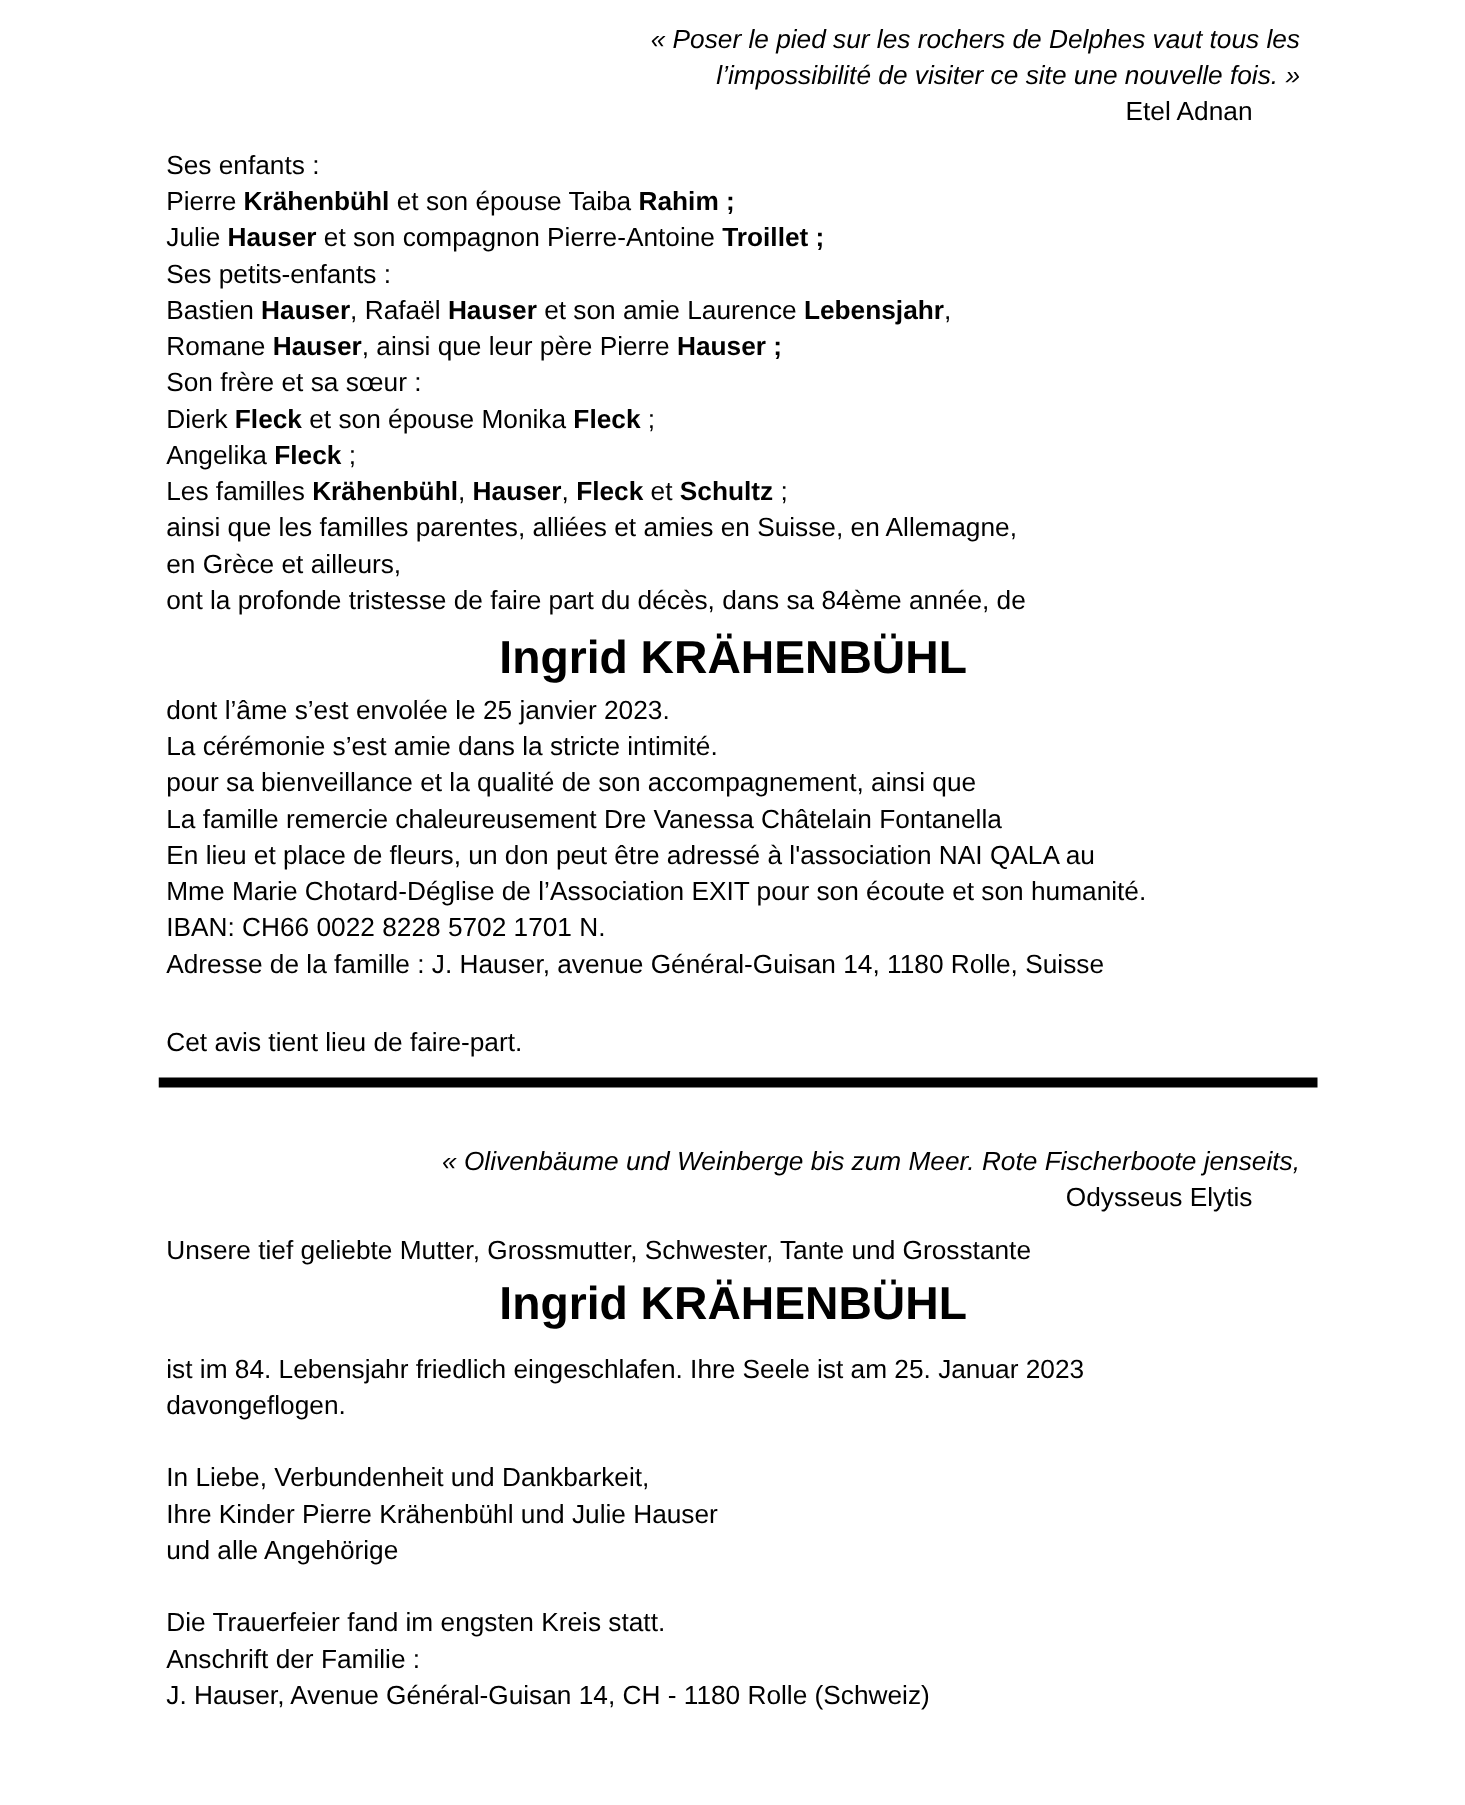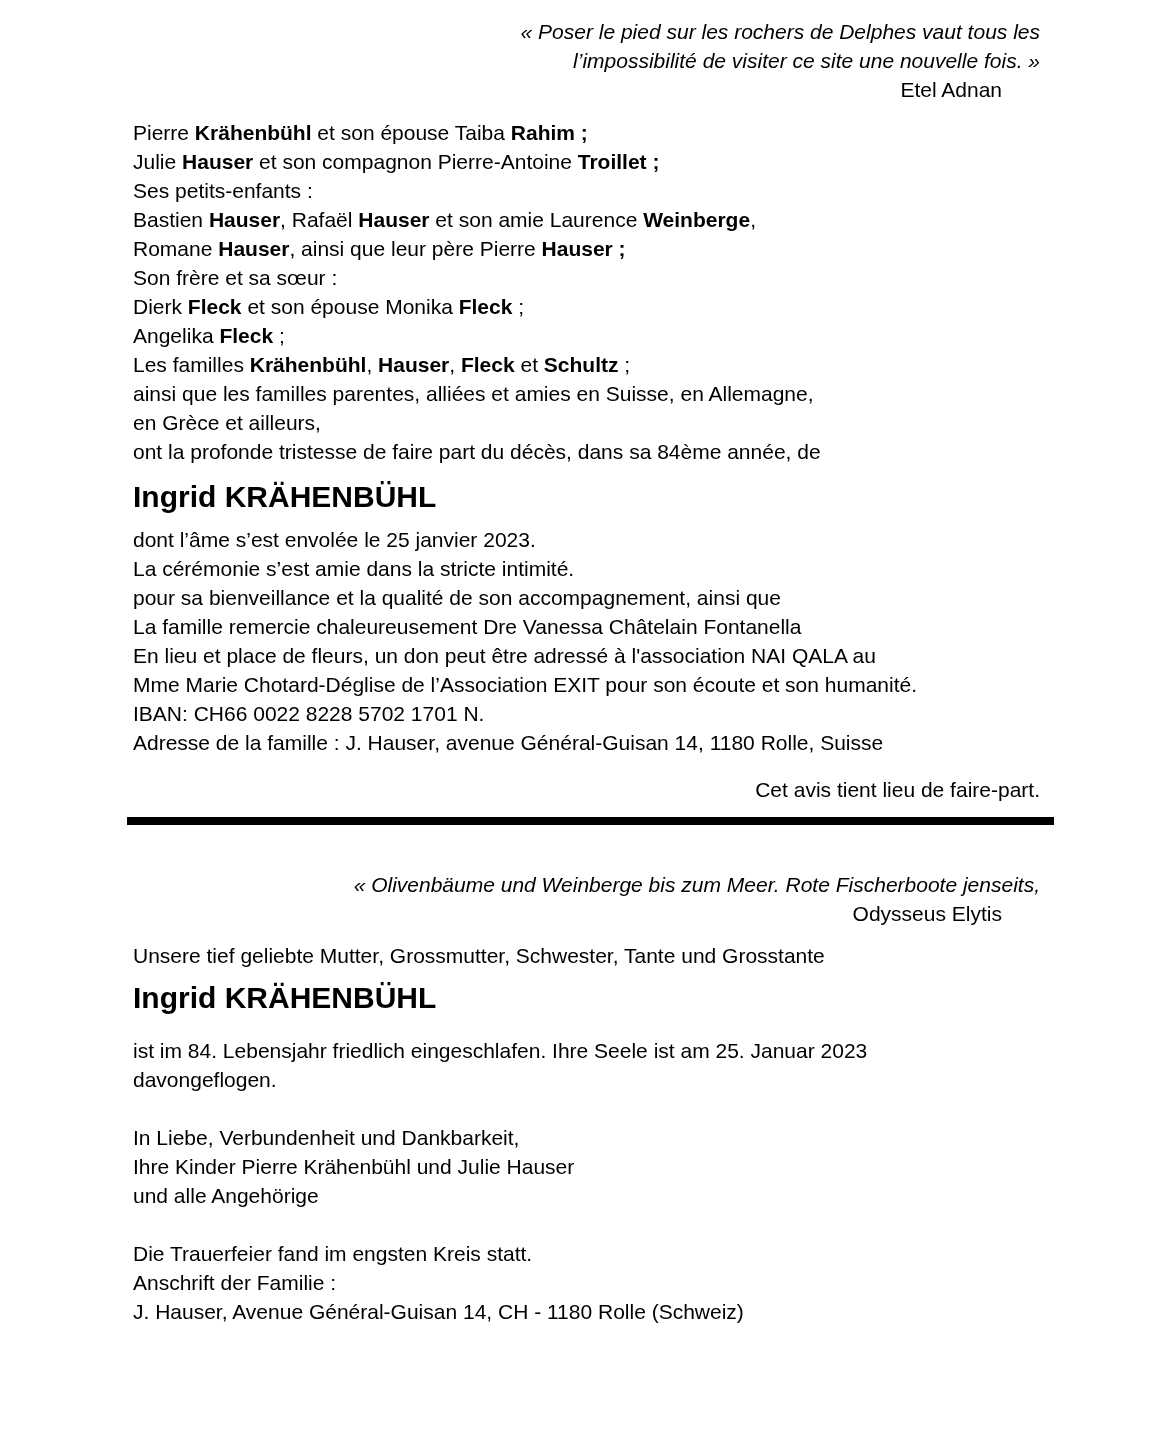--- a/index.html
+++ b/index.html
@@ -29,29 +29,29 @@
   .quote-line { white-space: pre; }
   .quote-attribution {
     font-style: normal;
     padding-right: 38px;
   }
   .quote-fr { margin-bottom: 14px; }
   .text-block .line { white-space: pre-wrap; }
   .b { font-weight: bold; }
   .name-heading {
     font-weight: bold;
-    font-size: 30px;
+    font-size: 37px;
     line-height: 34px;
-    text-align: left;
+    text-align: center;
     margin: 14px 0 11px 0;
   }
   .name-heading-de { margin: 11px 0 21px 0; }
   .closing-line {
-    text-align: right;
-    margin-top: 18px;
+    text-align: left;
+    margin-top: 34px;
   }
   .divider {
     border: none;
     height: 8px;
     background: #000000;
     margin: 13px -14px 0 -6px;
   }
   .quote-de { margin-top: 45px; }
   .intro-de { margin-top: 13px; }
 </style>
@@ -62,24 +62,25 @@
 
   <section>
 
     <div class="quote-block quote-fr">
       <div class="quote-line">« Poser le pied sur les rochers de Delphes vaut tous les</div>
       <div class="quote-line">l’impossibilité de visiter ce site une nouvelle fois. »</div>
       <div class="quote-attribution">Etel Adnan</div>
     </div>
 
     <div class="text-block">
+        <div class="line"><span>Ses enfants :</span></div>
         <div class="line"><span>Pierre </span><span class="b">Krähenbühl</span><span> et son épouse Taiba </span><span class="b">Rahim ;</span></div>
         <div class="line"><span>Julie </span><span class="b">Hauser</span><span> et son compagnon Pierre-Antoine </span><span class="b">Troillet ;</span></div>
         <div class="line"><span>Ses petits-enfants :</span></div>
-        <div class="line"><span>Bastien </span><span class="b">Hauser</span><span>, Rafaël </span><span class="b">Hauser</span><span> et son amie Laurence </span><span class="b">Weinberge</span><span>,</span></div>
+        <div class="line"><span>Bastien </span><span class="b">Hauser</span><span>, Rafaël </span><span class="b">Hauser</span><span> et son amie Laurence </span><span class="b">Lebensjahr</span><span>,</span></div>
         <div class="line"><span>Romane </span><span class="b">Hauser</span><span>, ainsi que leur père Pierre </span><span class="b">Hauser ;</span></div>
         <div class="line"><span>Son frère et sa sœur :</span></div>
         <div class="line"><span>Dierk </span><span class="b">Fleck</span><span> et son épouse Monika </span><span class="b">Fleck</span><span> ;</span></div>
         <div class="line"><span>Angelika </span><span class="b">Fleck</span><span> ;</span></div>
         <div class="line"><span>Les familles </span><span class="b">Krähenbühl</span><span>, </span><span class="b">Hauser</span><span>, </span><span class="b">Fleck</span><span> et </span><span class="b">Schultz</span><span> ;</span></div>
         <div class="line"><span>ainsi que les familles parentes, alliées et amies en Suisse, en Allemagne,</span></div>
         <div class="line"><span>en Grèce et ailleurs,</span></div>
         <div class="line"><span>ont la profonde tristesse de faire part du décès, dans sa 84ème année, de</span></div>
       </div>
 

